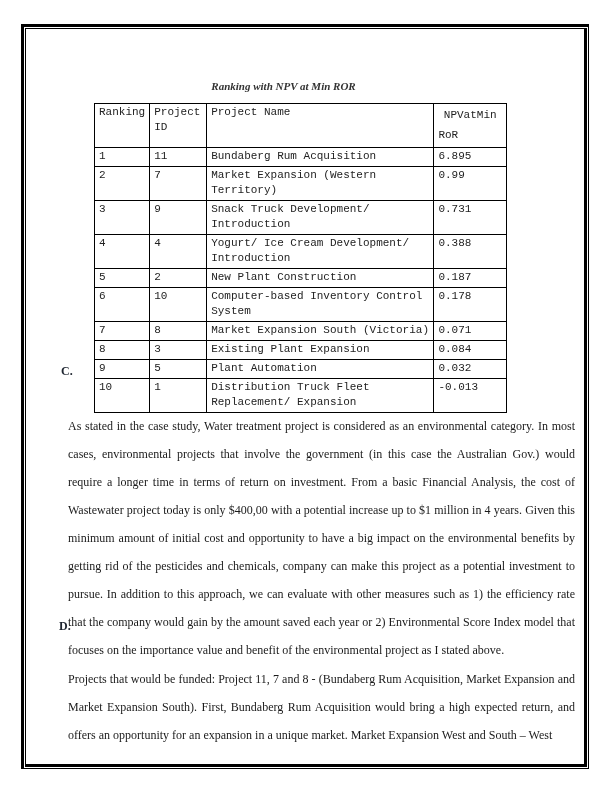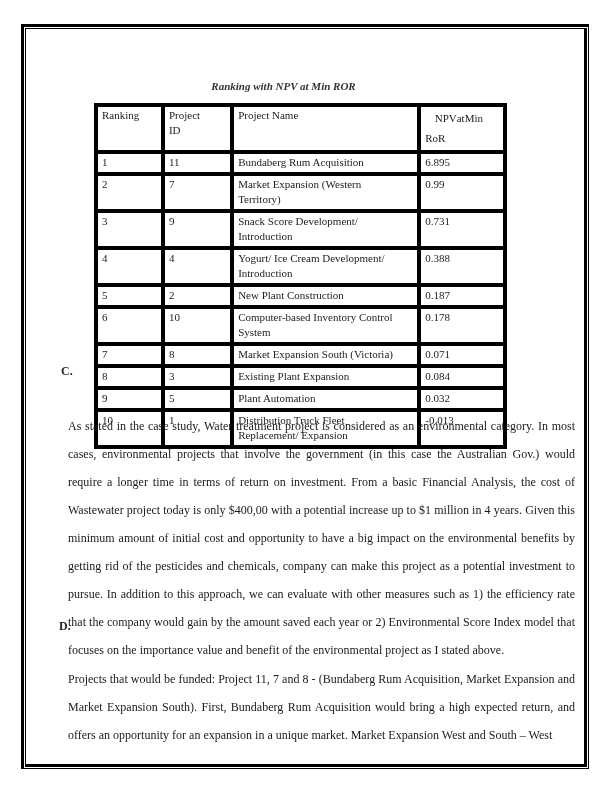--- a/index.html
+++ b/index.html
@@ -56,38 +56,39 @@
     table.ranking {
       position: absolute;
       left: 94px;
       top: 103px;
       width: 413px;
       border-collapse: collapse;
       font-size: 11px;
       color: #222;
     }
     table.ranking th, table.ranking td {
-      border: 4px solid #000000;
-      padding: 1px 20px 2px 4px;
+      border: 1px solid #000000;
+      padding: 1px 4px 2px 4px;
       text-align: left;
       vertical-align: top;
       font-weight: normal;
       height: 15px;
       line-height: 15px;
+      font-family: Liberation Mono, monospace;
     }
     table.ranking th.col-npv {
       text-align: justify;
       line-height: 20px;
     }
     table.ranking th { height: 36px; }
     .col-rank { width: 40px; }
     .col-id { width: 48px; }
     .col-name { width: 224px; }
     .col-npv { width: 64px; }
-    .npv-head-line1 { display: flex; justify-content: flex-end; }
+    .npv-head-line1 { display: flex; justify-content: center; }
 
     .heading {
       position: absolute;
       font-weight: bold;
       font-size: 12px;
       line-height: 21px;
       color: #1e2530;
     }
     .heading .letter {
       position: absolute;
@@ -140,21 +141,21 @@
       </tr>
       <tr>
         <td>2</td>
         <td>7</td>
         <td>Market Expansion (Western Territory)</td>
         <td>0.99</td>
       </tr>
       <tr>
         <td>3</td>
         <td>9</td>
-        <td>Snack Score Development/ Introduction</td>
+        <td>Snack Truck Development/ Introduction</td>
         <td>0.731</td>
       </tr>
       <tr>
         <td>4</td>
         <td>4</td>
         <td>Yogurt/ Ice Cream Development/ Introduction</td>
         <td>0.388</td>
       </tr>
       <tr>
         <td>5</td>

